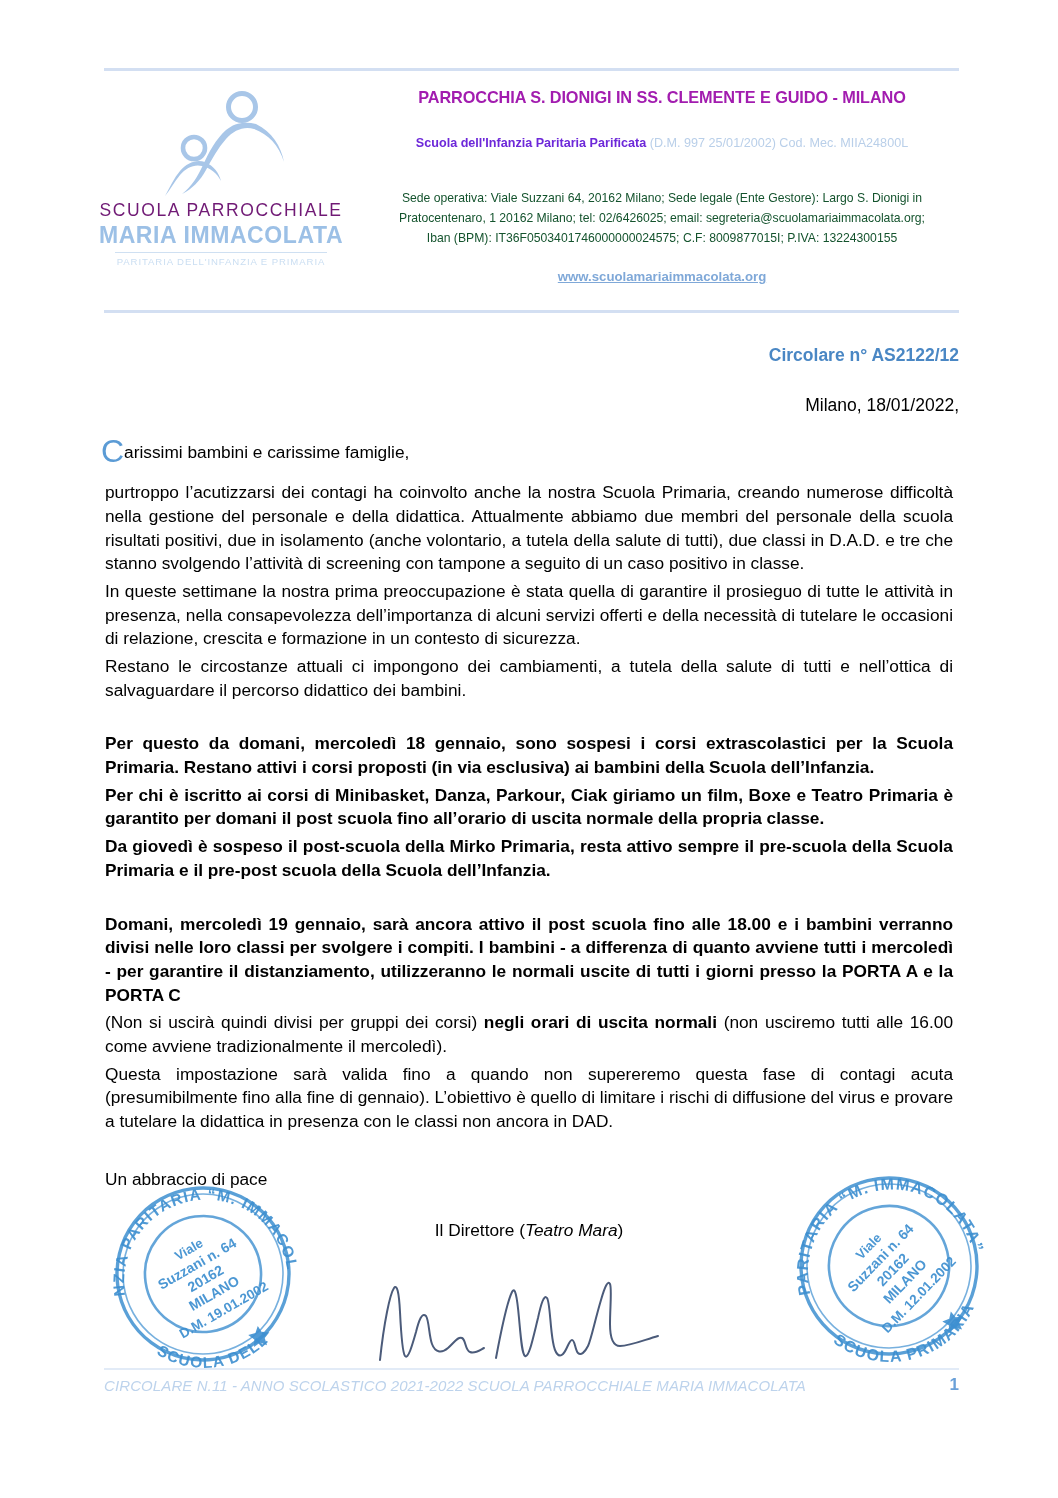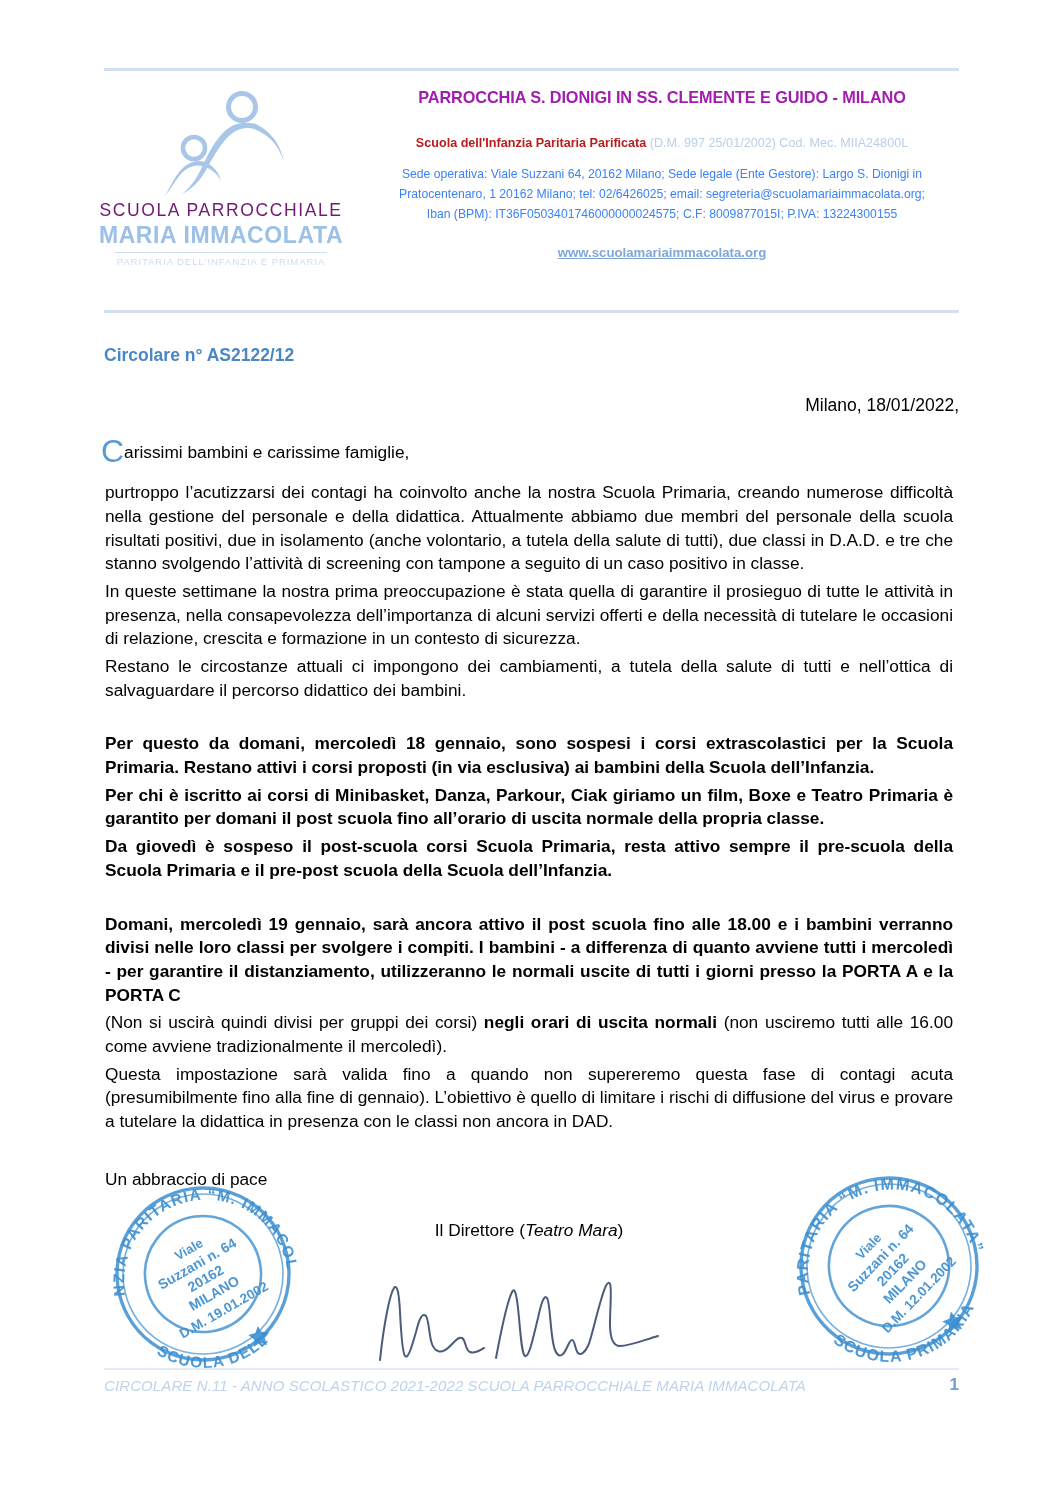--- a/index.html
+++ b/index.html
@@ -109,43 +109,43 @@
     letter-spacing: -0.1px;
     line-height: 1.2;
   }
   .head-sub {
     margin-top: 25px;
     font-size: 12.6px;
     line-height: 1.65;
     color: #b9cfe9;
     font-weight: 400;
   }
-  .head-sub b { color: #b91c1c; font-weight: 700; }
+  .head-sub b { color: #6d28d9; font-weight: 700; }
   .head-addr {
-    margin-top: 12px;
+    margin-top: 36px;
     font-size: 12.2px;
     line-height: 1.63;
-    color: #3b82f6;
+    color: #14532d;
     font-weight: 400;
   }
   .head-site {
     margin-top: 20px;
     font-size: 13.2px;
     font-weight: 700;
     color: #7fa8d8;
     text-decoration: underline;
   }
 
   
   .circ-no {
     position: absolute;
     top: 345px;
     left: 104px;
     width: 855px;
-    text-align: left;
+    text-align: right;
     font-size: 17.5px;
     font-weight: 700;
     color: #4a87c4;
   }
   .city-date {
     position: absolute;
     top: 395px;
     left: 104px;
     width: 855px;
     text-align: right;
@@ -310,21 +310,21 @@
 
     <p class="para">purtroppo l’acutizzarsi dei contagi ha coinvolto anche la nostra Scuola Primaria, creando numerose difficoltà nella gestione del personale e della didattica. Attualmente abbiamo due membri del personale della scuola risultati positivi, due in isolamento (anche volontario, a tutela della salute di tutti), due classi in D.A.D. e tre che stanno svolgendo l’attività di screening con tampone a seguito di un caso positivo in classe.</p>
     <p class="para">In queste settimane la nostra prima preoccupazione è stata quella di garantire il prosieguo di tutte le attività in presenza, nella consapevolezza dell’importanza di alcuni servizi offerti e della necessità di tutelare le occasioni di relazione, crescita e formazione in un contesto di sicurezza.</p>
     <p class="para">Restano le circostanze attuali ci impongono dei cambiamenti, a tutela della salute di tutti e nell’ottica di salvaguardare il percorso didattico dei bambini.</p>
 
     <div class="gap-md"></div>
 
     <div class="bold-block">
       <p class="para">Per questo da domani, mercoledì 18 gennaio, sono sospesi i corsi extrascolastici per la Scuola Primaria. Restano attivi i corsi proposti (in via esclusiva) ai bambini della Scuola dell’Infanzia.</p>
       <p class="para">Per chi è iscritto ai corsi di Minibasket, Danza, Parkour, Ciak giriamo un film, Boxe e Teatro Primaria è garantito per domani il post scuola fino all’orario di uscita normale della propria classe.</p>
-      <p class="para">Da giovedì è sospeso il post-scuola corsi Scuola Primaria, resta attivo sempre il pre-scuola della Scuola Primaria e il pre-post scuola della Scuola dell’Infanzia.</p>
+      <p class="para">Da giovedì è sospeso il post-scuola della Mirko Primaria, resta attivo sempre il pre-scuola della Scuola Primaria e il pre-post scuola della Scuola dell’Infanzia.</p>
     </div>
 
     <div class="gap-md"></div>
 
     <p class="para" style="font-weight:700">Domani, mercoledì 19 gennaio, sarà ancora attivo il post scuola fino alle 18.00 e i bambini verranno divisi nelle loro classi per svolgere i compiti. I bambini - a differenza di quanto avviene tutti i mercoledì - per garantire il distanziamento, utilizzeranno le normali uscite di tutti i giorni presso la PORTA A e la PORTA C</p>
 
     <p class="para"><span>(Non si uscirà quindi divisi per gruppi dei corsi) </span><b>negli orari di uscita normali</b><span> (non usciremo tutti alle 16.00 come avviene tradizionalmente il mercoledì).</span></p>
 
     <p class="para">Questa impostazione sarà valida fino a quando non supereremo questa fase di contagi acuta (presumibilmente fino alla fine di gennaio). L’obiettivo è quello di limitare i rischi di diffusione del virus e provare a tutelare la didattica in presenza con le classi non ancora in DAD.</p>
 

